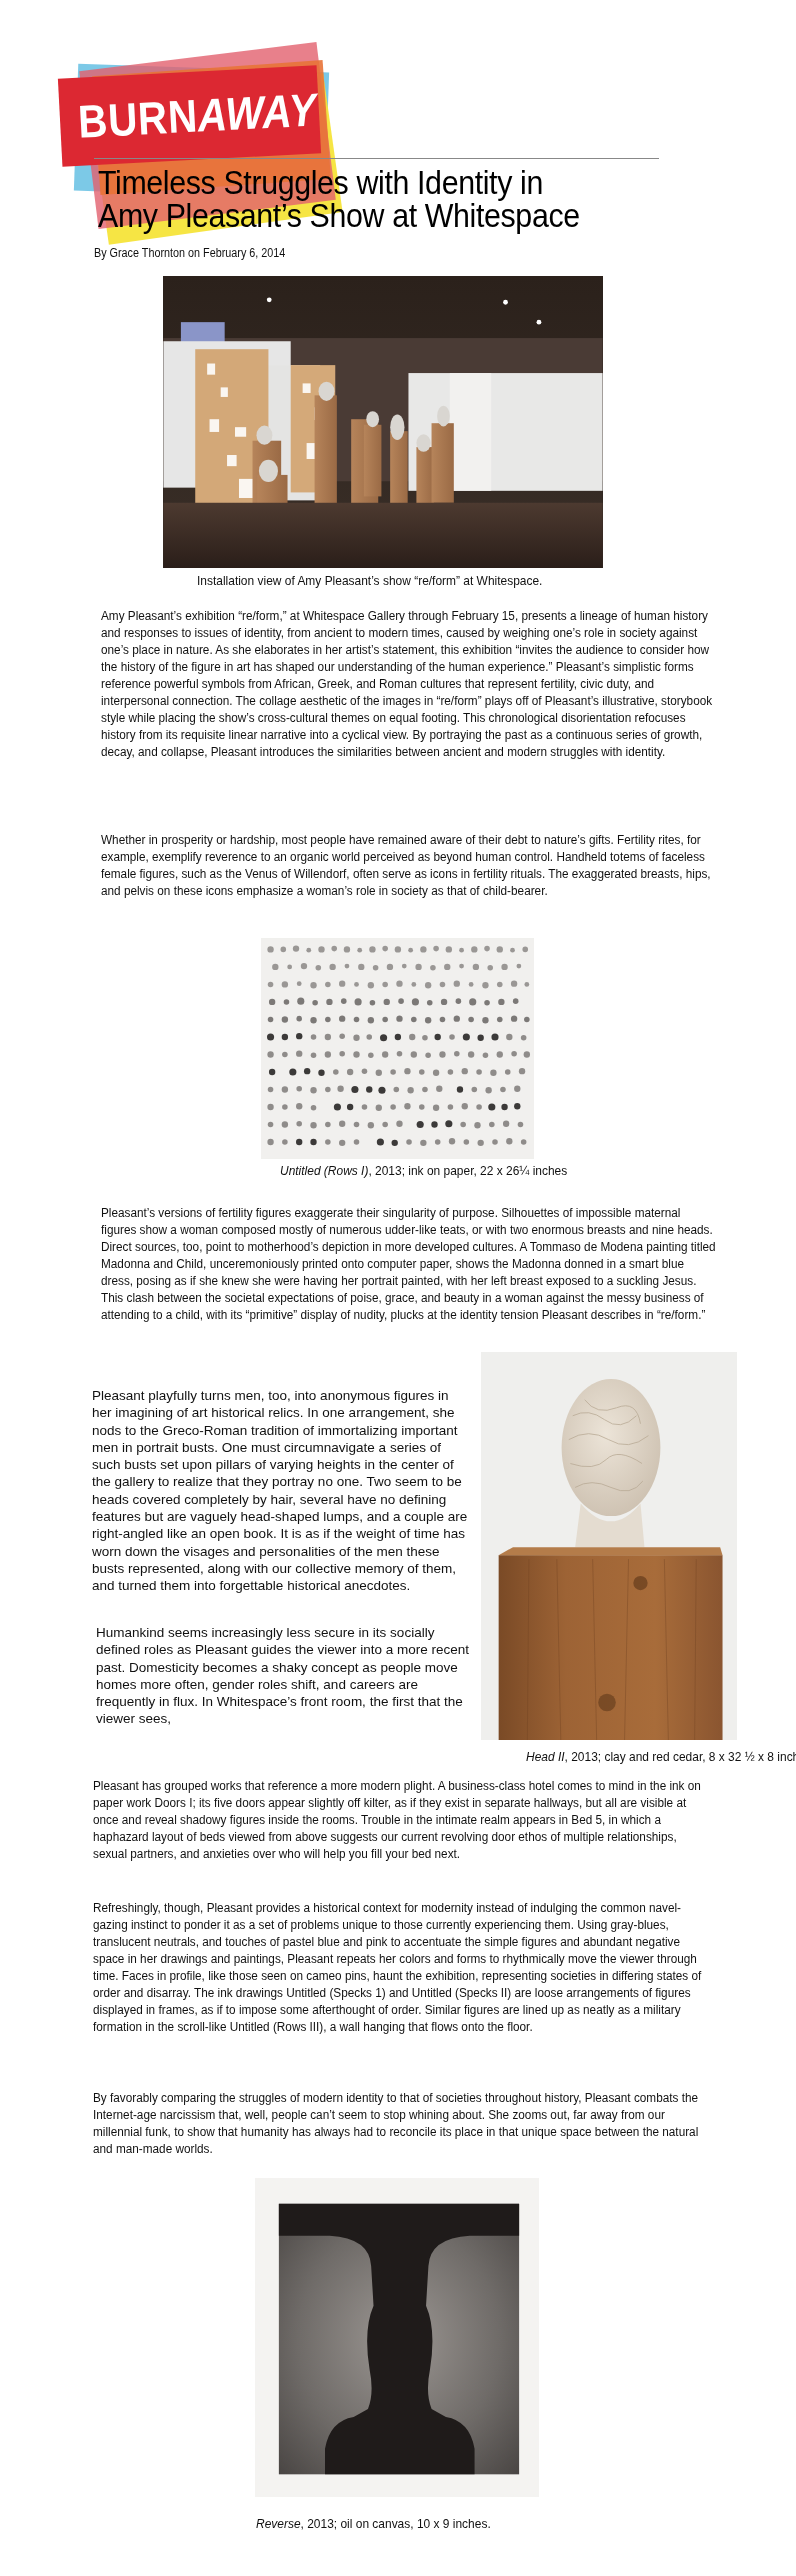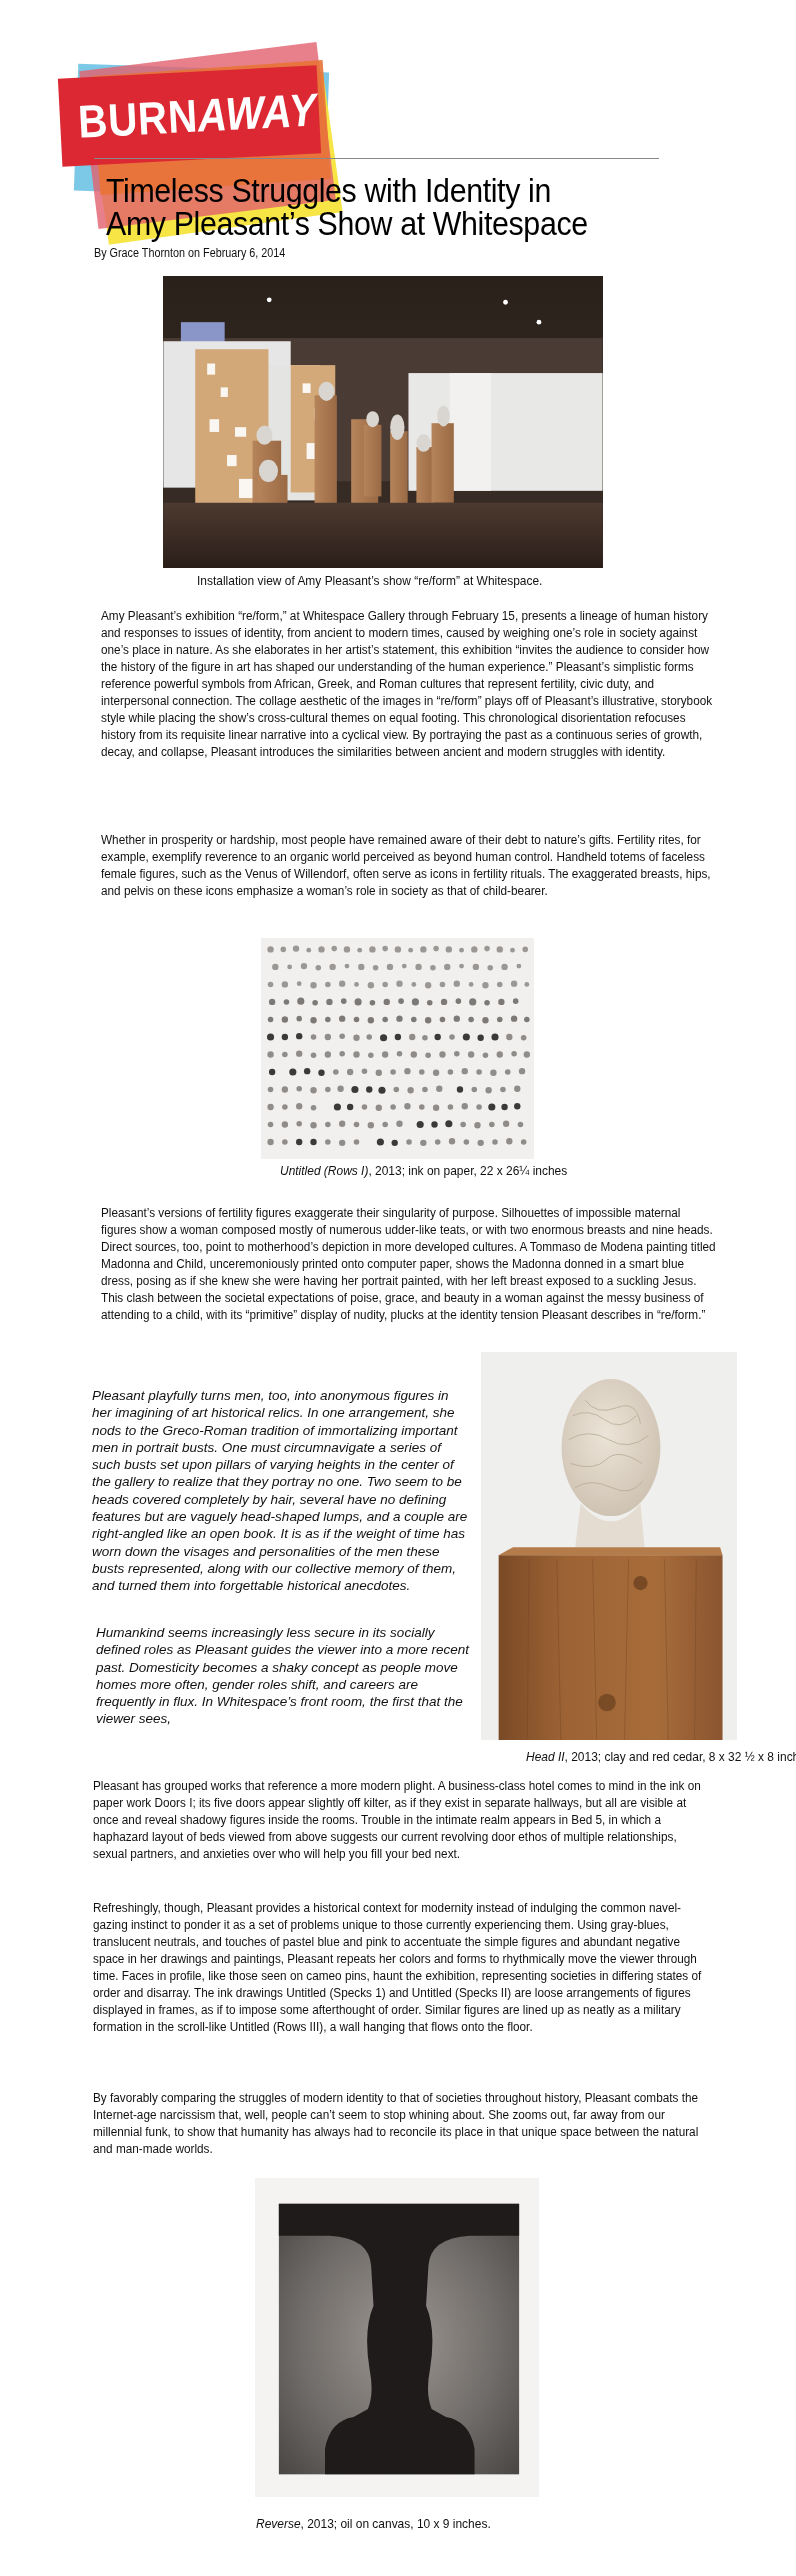--- a/index.html
+++ b/index.html
@@ -9,29 +9,29 @@
   .logo { left:60px; top:32px; width:287px; height:119px; }
   .logo .shape { position:absolute; }
   .logo .yellow { left:38px; top:57px; width:236px; height:140px; background:#f6e43a; transform:rotate(-8deg); transform-origin:center; opacity:.95; }
   .logo .blue { left:16px; top:36px; width:251px; height:127px; background:#75c6e6; transform:rotate(2deg); opacity:.95;}
   .logo .pink { left:28px; top:24px; width:239px; height:159px; background:rgba(226,96,110,.8); transform:rotate(-7deg);}
   .logo .orange { left:36px; top:36px; width:231px; height:119px; background:rgba(232,115,55,.9); transform:rotate(-4deg);}
   .logo .red { left:0px; top:40px; width:259px; height:88px; background:#dc2832; transform:rotate(-3deg); display:flex; align-items:center; justify-content:flex-start; padding-left:17.5px; box-sizing:border-box;}
   .logo .red span { color:#fff; font-weight:bold; font-size:46px; letter-spacing:0.8px; display:inline-block; transform:scaleX(.88); transform-origin:left center; }
   .logo .red span i { font-style:italic; }
   .rule { left:94px; top:158px; width:565px; height:0; border-top:1.6px solid #888; }
-  .title { left:94px; top:162px; width:685px; font-size:33px; line-height:33px; font-weight:normal; color:#000; margin:12px; letter-spacing:-0.4px; }
+  .title { left:94px; top:162px; width:685px; font-size:33px; line-height:33px; font-weight:normal; color:#000; margin:4px; letter-spacing:-0.4px; }
   .title .l { display:block; transform:scaleX(.92); transform-origin:left center; white-space:nowrap;}
   .byline { left:94px; top:246px; font-size:12px; color:#111; transform:scaleX(.9); transform-origin:left center; white-space:nowrap;}
   .fig { position:absolute; overflow:hidden; }
   .caption { position:absolute; font-size:13px; color:#111; white-space:nowrap; transform:scaleX(.92); transform-origin:left center;}
   .caption em { font-style:italic; }
   .para { position:absolute; font-size:13.7px; line-height:17px; color:#111; margin:0; transform:scaleX(.86); transform-origin:left top; }
   .para.wide { width:717px; }
-  .para.narrow { width:378px; font-size:13.5px; line-height:17.3px; transform:none;font-style:italic; }
+  .para.narrow { width:378px; font-size:13.5px; line-height:17.3px; transform:none; }
   
   .install { left:163px; top:276px; width:440px; height:292px; background:#2a211c; }
   
   .rows { left:261px; top:938px; width:273px; height:221px; background:#efeeec; }
   
   .head { left:481px; top:1352px; width:256px; height:388px; background:#eeeeec; }
   
   .reverse { left:255px; top:2178px; width:284px; height:319px; background:#f4f3f1; }
 </style>
 </head>

